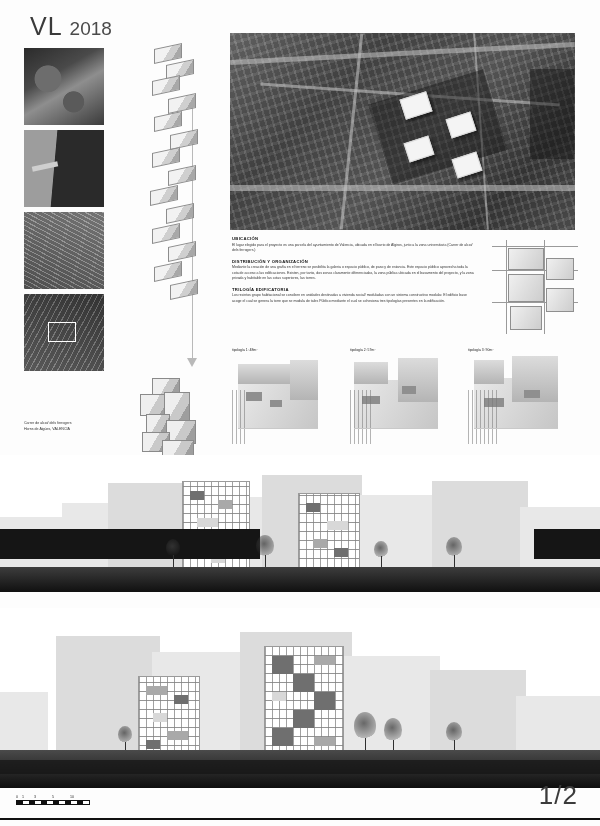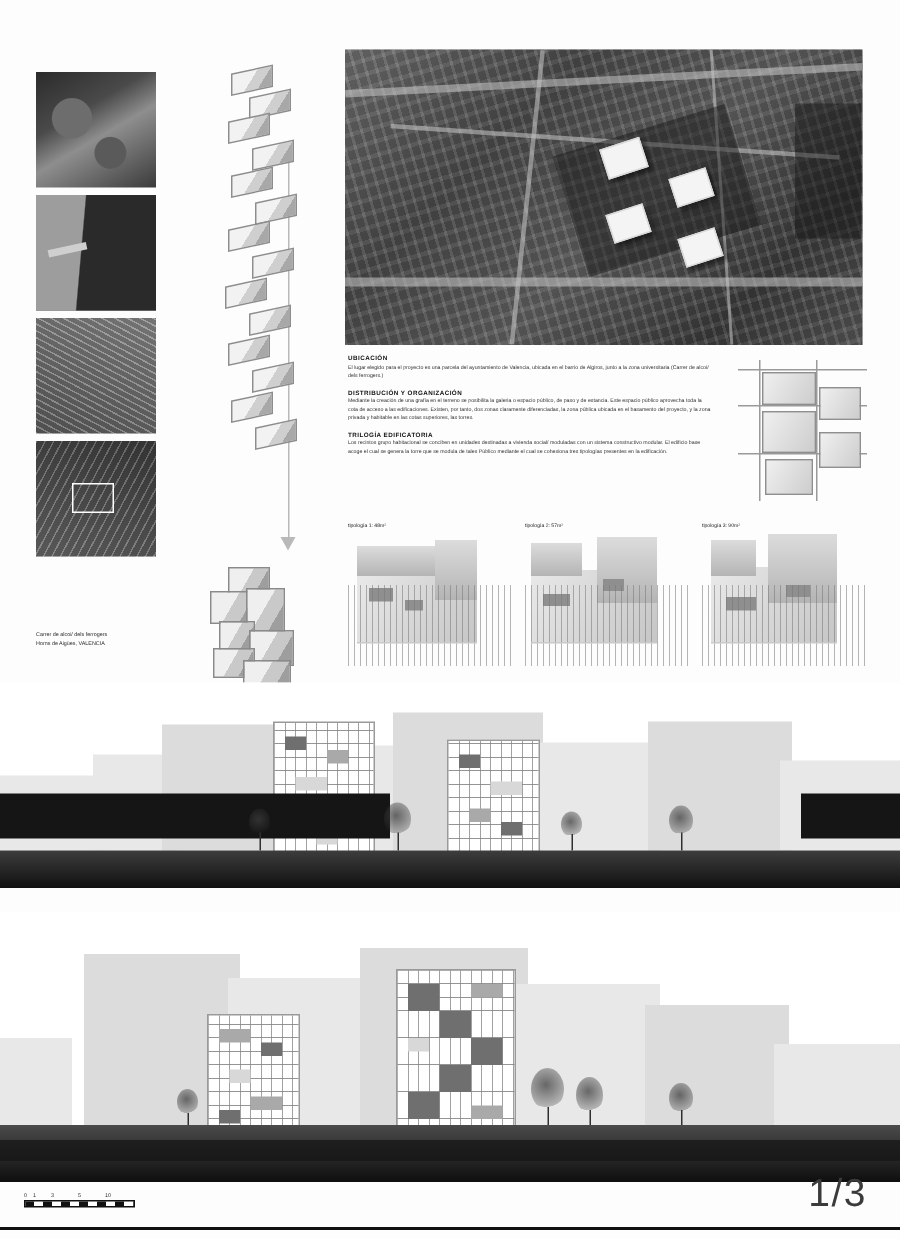--- a/index.html
+++ b/index.html
@@ -104,20 +104,24 @@
      background:repeating-linear-gradient(90deg,#111 0 6px,#fff 6px 12px);border:.4px solid #111;}
   .pageno{position:absolute;right:22px;top:780px;font-size:26px;color:#3b3b3b;letter-spacing:1px;}
 
   .bottomrule{position:absolute;left:0;top:818px;width:600px;height:2px;background:#111;}
 </style>
 </head>
 <body>
 
 <div class="sheet">
 
+  <div class="title">
+    <span>VL</span>
+    <span class="yr">2018</span>
+  </div>
 
   <div class="photostrip">
     <div class="ph ph1"></div>
     <div class="ph ph2"></div>
     <div class="ph ph3"></div>
     <div class="ph ph4"></div>
   </div>
   <div class="strip-caption">
     <div>Carrer de alcoi/ dels ferrogers</div>
     <div>Horns de Aigües, VALENCIA</div>
@@ -351,16 +355,16 @@
     <div class="sb-ticks">
       <span style="width:6px">0</span>
       <span style="width:12px">1</span>
       <span style="width:18px">3</span>
       <span style="width:18px">5</span>
       <span>10</span>
     </div>
     <div class="sb-bar"></div>
   </div>
 
-  <div class="pageno">1/3</div>
+  <div class="pageno">1/2</div>
 
   <div class="bottomrule"></div>
 </div>
 
 </body></html>

